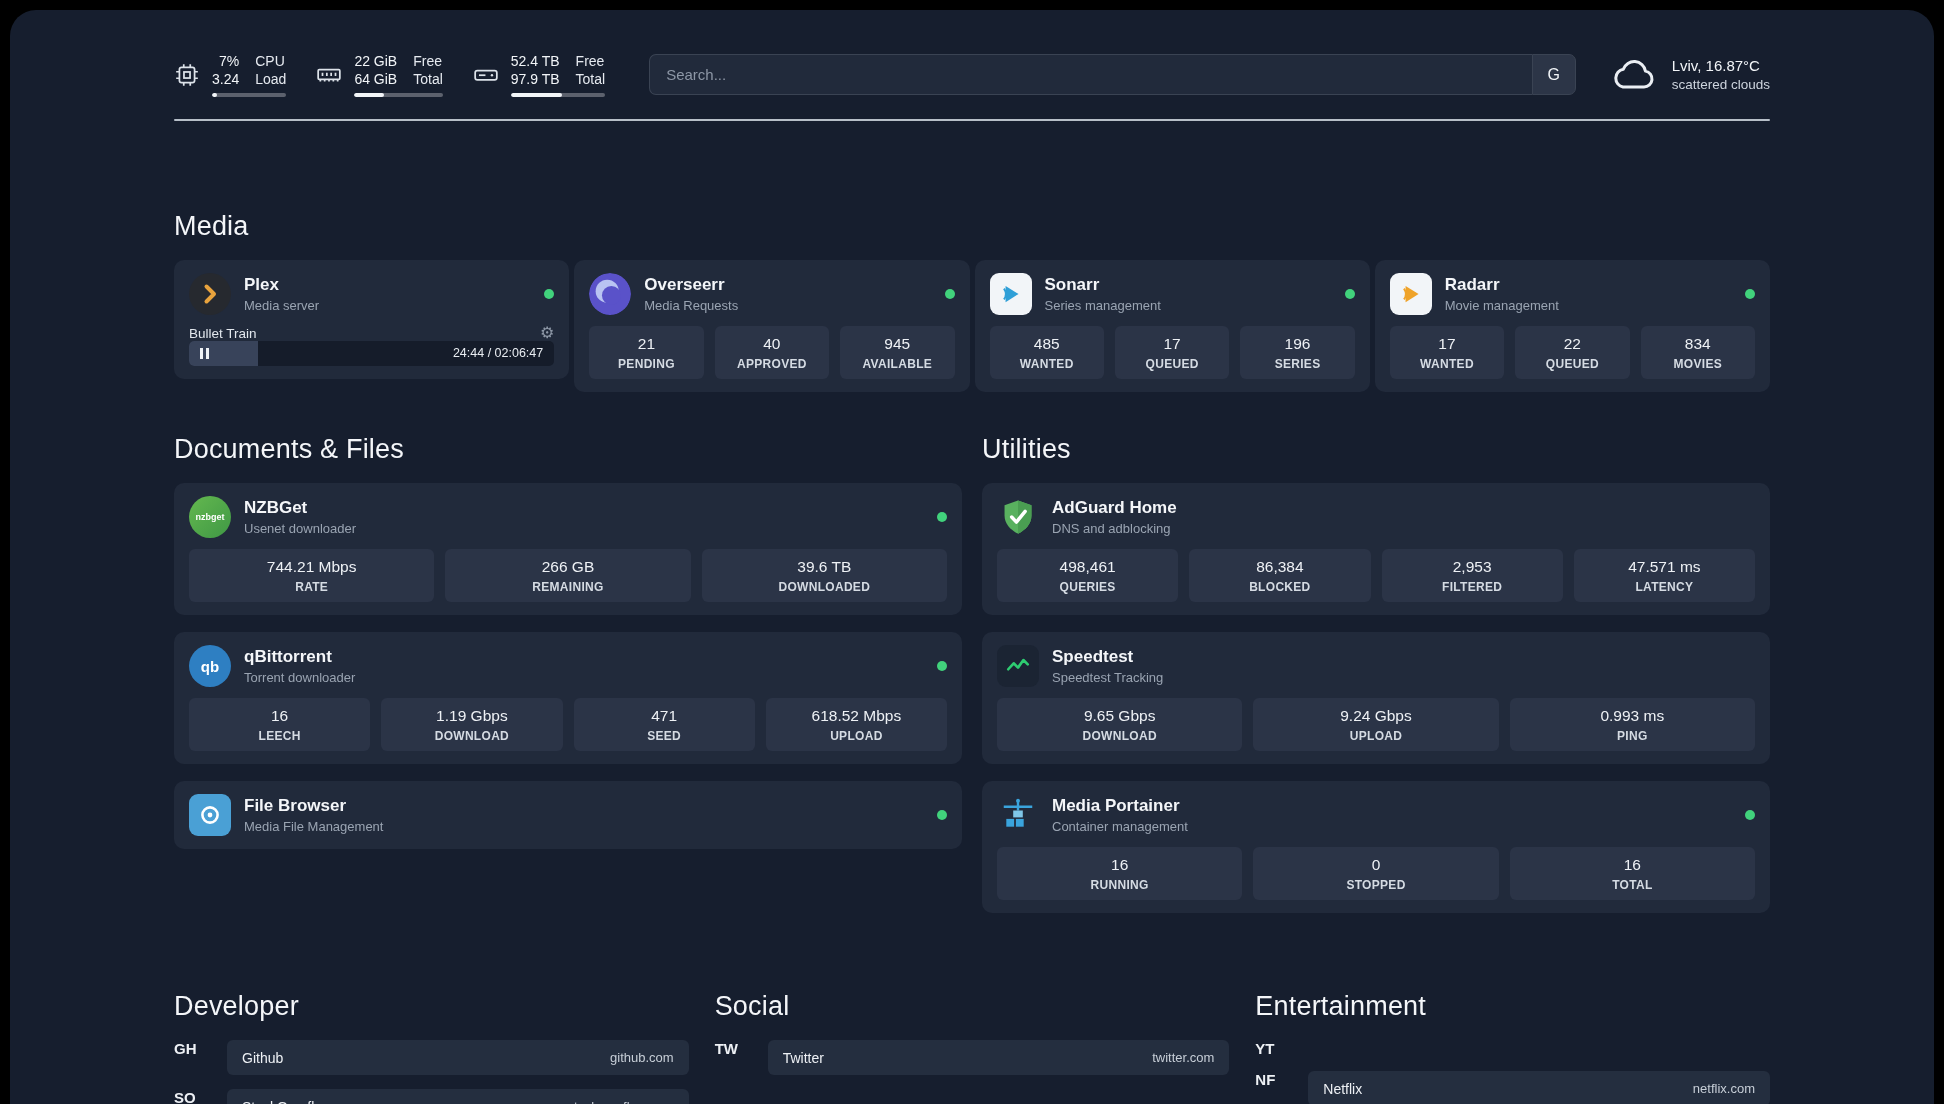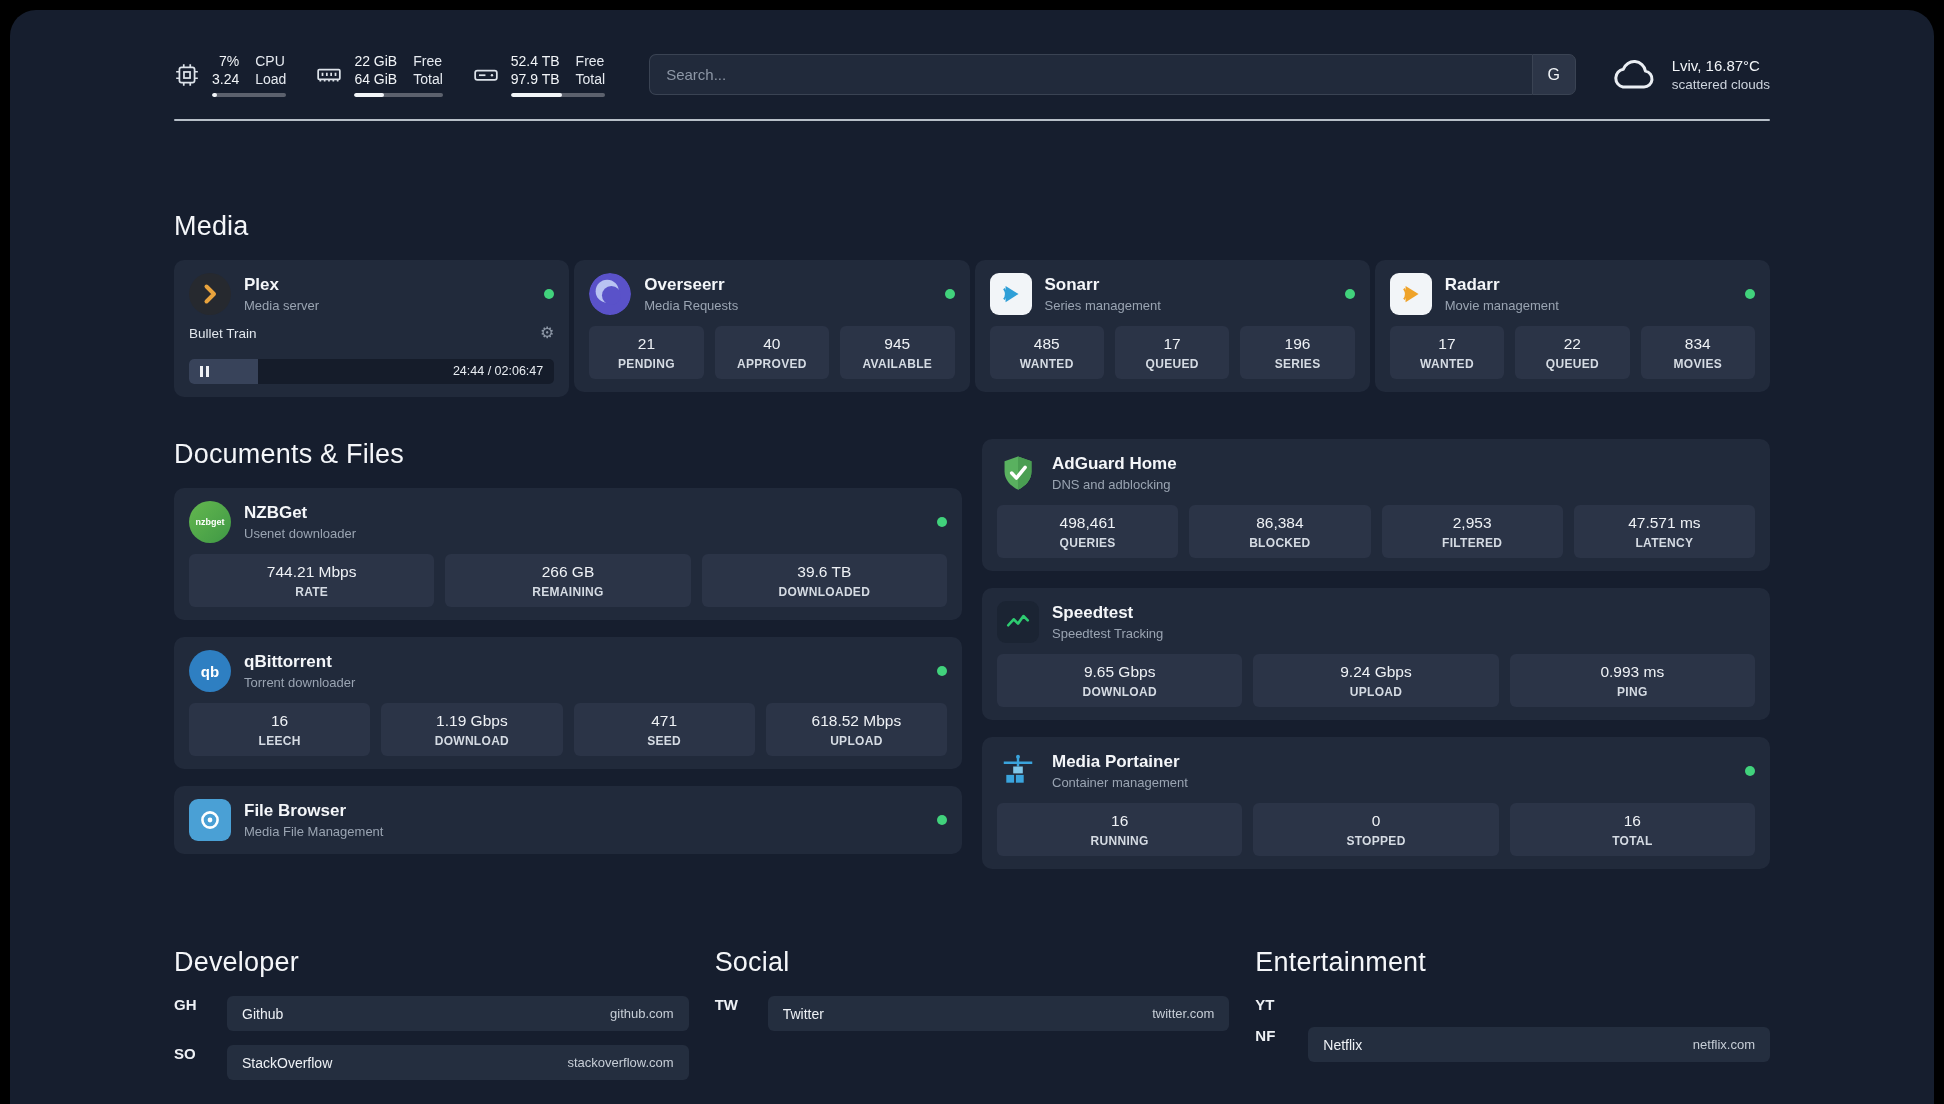--- a/index.html
+++ b/index.html
@@ -68,21 +68,21 @@
 
   .stats { display: flex; gap: 11px; margin-top: 11px; }
   .stat { flex: 1; background: #2b3447; border-radius: 6px; padding: 9px 6px 8px; text-align: center; }
   .stat-value { font-size: 15.5px; color: #eef1f5; }
   .stat-label { font-size: 12px; font-weight: 700; color: #d5dbe3; margin-top: 4px; letter-spacing: .3px; }
 
   
   .np-row { display: flex; justify-content: space-between; align-items: center; margin-top: 10px; }
   .np-track { font-size: 13.5px; color: #e2e7ed; }
   .np-gear { color: #8d97a6; font-size: 16px; cursor: pointer; line-height: 1; }
-  .np-bar { margin-top: 18px; height: 25px; border-radius: 5px; background: #151c2a; position: relative; overflow: hidden; }
+  .np-bar { margin-top: 0; height: 25px; border-radius: 5px; background: #151c2a; position: relative; overflow: hidden; }
   .np-fill { position: absolute; left: 0; top: 0; bottom: 0; background: #38435a; }
   .np-pause { position: absolute; left: 11px; top: 7px; width: 9px; height: 11px;
               border-left: 3px solid #eef1f5; border-right: 3px solid #eef1f5; cursor: pointer; }
   .np-time { position: absolute; right: 11px; top: 5px; font-size: 12.5px; color: #e9edf2; }
 
   
   .mid-grid { display: grid; grid-template-columns: 1fr 1fr; column-gap: 20px; margin-top: 42px; align-items: start; }
   .col-stack { display: flex; flex-direction: column; gap: 17px; }
 
   
@@ -395,20 +395,21 @@
               <div class="card-sub">Media File Management</div>
             </div>
             <span class="status-dot"></span>
           </div>
         </div>
 
       </div>
     </div>
 
     <div>
+      <h2 class="section-title">Utilities</h2>
       <div class="col-stack">
 
         <div class="card">
           <div class="card-head">
             <span class="app-icon">
               <svg viewBox="0 0 24 24" width="38" height="38">
                 <path d="M12 1.5l8.5 3v6.5c0 5.2-3.6 9-8.5 11.5C7.1 20 3.5 16.2 3.5 11V4.5z" fill="#59b15f"></path>
                 <path d="M12 1.5l8.5 3v6.5c0 5.2-3.6 9-8.5 11.5z" fill="#4a9e52"></path>
                 <path d="M8 12l3 3.2 5.5-6.7" stroke="#fff" stroke-width="2.2" fill="none" stroke-linecap="round" stroke-linejoin="round"></path>
               </svg>

